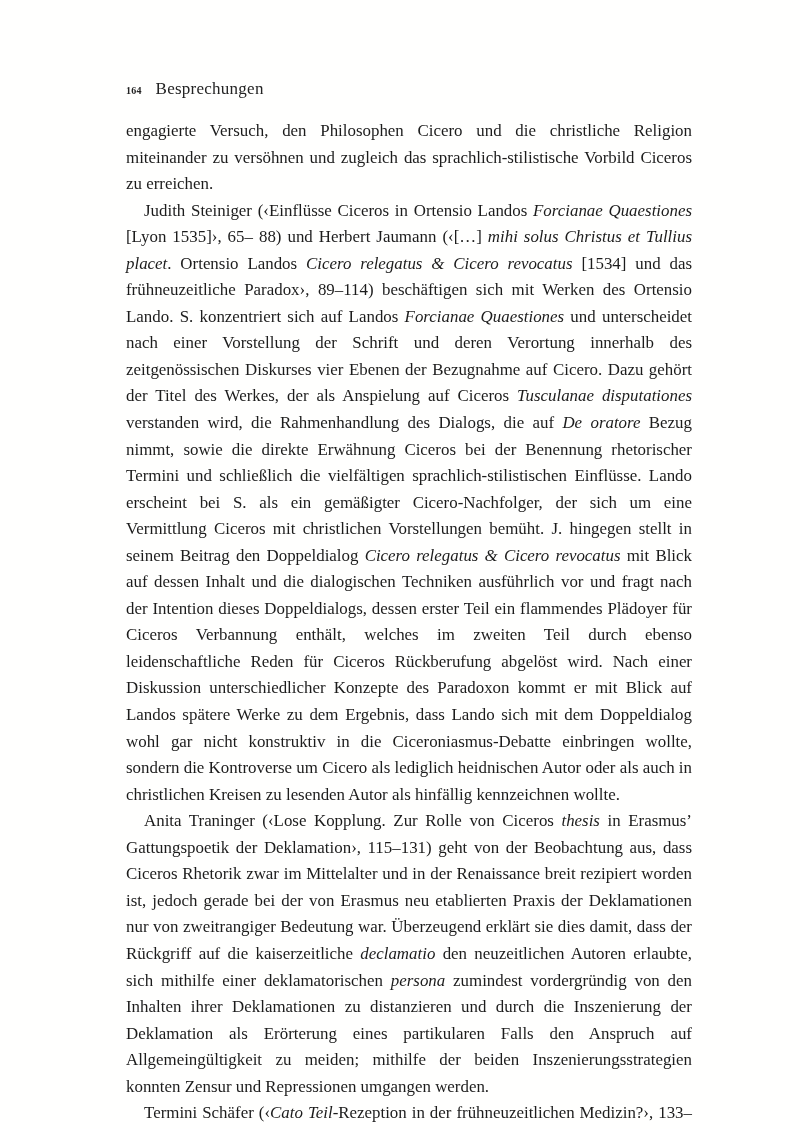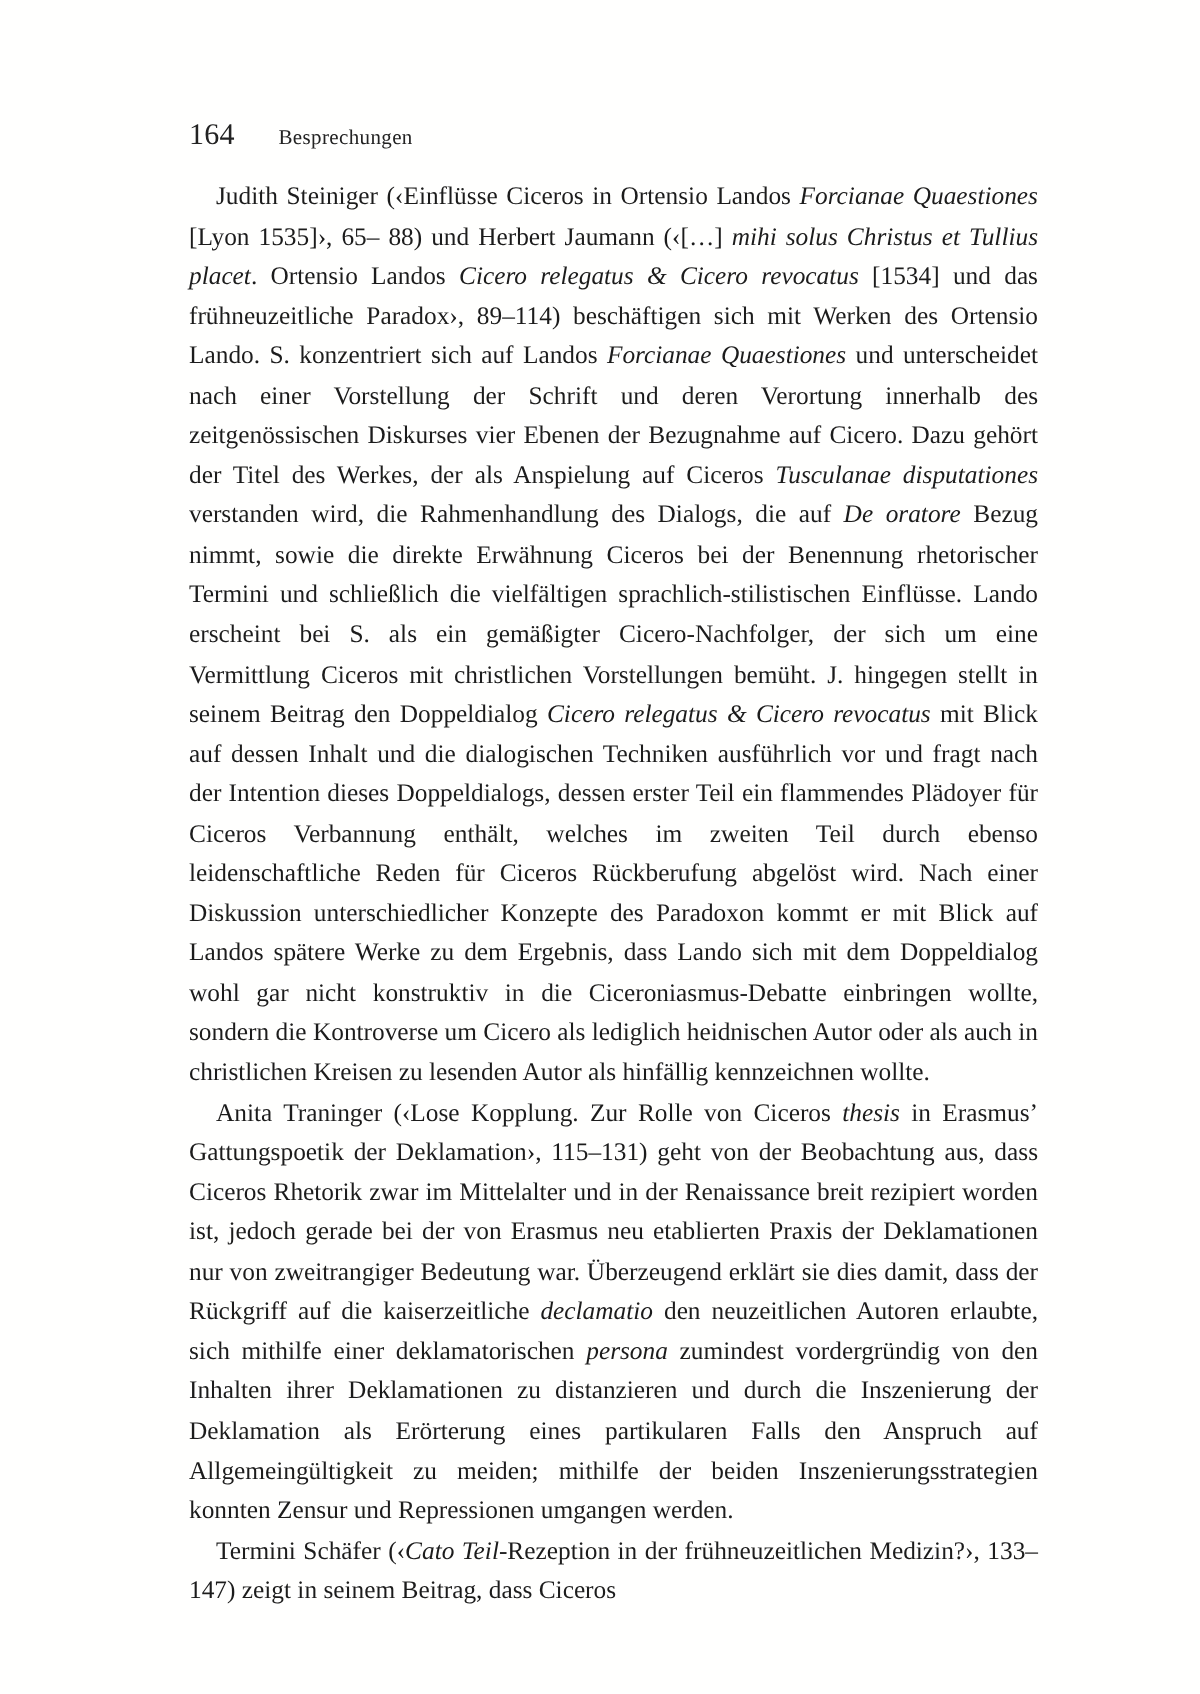--- a/index.html
+++ b/index.html
@@ -25,26 +25,26 @@
     position: absolute;
     left: 126px;
     top: 79px;
     width: 566px;
     font-size: 13.5px;
     letter-spacing: 0.2px;
     color: #232323;
     white-space: nowrap;
   }
   .running-head .folio {
-    font-weight: normal;
-    font-size: 20px;
-    margin-right: 29px;
+    font-weight: bold;
+    font-size: 10px;
+    margin-right: 14px;
   }
   .running-head .head-title {
-    font-size: 14px;
+    font-size: 17px;
     letter-spacing: 0.25px;
   }
   .body-text {
     position: absolute;
     left: 126px;
     top: 118px;
     width: 566px;
     font-size: 16.9px;
     line-height: 26.55px;
     text-align: justify;
@@ -66,18 +66,19 @@
 </head>
 <body>
 
 <div class="page">
 
   <div class="running-head">
     <span class="folio">164</span><span class="head-title">Besprechungen</span>
   </div>
 
   <div class="body-text" id="body-text">
+      <p><span>engagierte Versuch, den Philosophen Cicero und die christliche Religion miteinander zu versöhnen und zugleich das sprachlich-stilistische Vorbild Ciceros zu erreichen.</span></p>
       <p class="indented"><span>Judith Steiniger (‹Einflüsse Ciceros in Ortensio Landos </span><i>Forcianae Quaestiones</i><span> [Lyon 1535]›, 65– 88) und Herbert Jaumann (‹[…] </span><i>mihi solus Christus et Tullius placet</i><span>. Ortensio Landos </span><i>Cicero relegatus &amp; Cicero revocatus</i><span> [1534] und das frühneuzeitliche Paradox›, 89–114) beschäftigen sich mit Werken des Ortensio Lando. S. konzentriert sich auf Landos </span><i>Forcianae Quaestiones</i><span> und unterscheidet nach einer Vorstellung der Schrift und deren Verortung innerhalb des zeitgenössischen Diskurses vier Ebenen der Bezugnahme auf Cicero. Dazu gehört der Titel des Werkes, der als Anspielung auf Ciceros </span><i>Tusculanae disputationes</i><span> verstanden wird, die Rahmenhandlung des Dialogs, die auf </span><i>De oratore</i><span> Bezug nimmt, sowie die direkte Erwähnung Ciceros bei der Benennung rhetorischer Termini und schließlich die vielfältigen sprachlich-stilistischen Einflüsse. Lando erscheint bei S. als ein gemäßigter Cicero-Nachfolger, der sich um eine Vermittlung Ciceros mit christlichen Vorstellungen bemüht. J. hingegen stellt in seinem Beitrag den Doppeldialog </span><i>Cicero relegatus &amp; Cicero revocatus</i><span> mit Blick auf dessen Inhalt und die dialogischen Techniken ausführlich vor und fragt nach der Intention dieses Doppeldialogs, dessen erster Teil ein flammendes Plädoyer für Ciceros Verbannung enthält, welches im zweiten Teil durch ebenso leidenschaftliche Reden für Ciceros Rückberufung abgelöst wird. Nach einer Diskussion unterschiedlicher Konzepte des Paradoxon kommt er mit Blick auf Landos spätere Werke zu dem Ergebnis, dass Lando sich mit dem Doppeldialog wohl gar nicht konstruktiv in die Ciceroniasmus-Debatte einbringen wollte, sondern die Kontroverse um Cicero als lediglich heidnischen Autor oder als auch in christlichen Kreisen zu lesenden Autor als hinfällig kennzeichnen wollte.</span></p>
       <p class="indented"><span>Anita Traninger (‹Lose Kopplung. Zur Rolle von Ciceros </span><i>thesis</i><span> in Erasmus’ Gattungspoetik der Deklamation›, 115–131) geht von der Beobachtung aus, dass Ciceros Rhetorik zwar im Mittelalter und in der Renaissance breit rezipiert worden ist, jedoch gerade bei der von Erasmus neu etablierten Praxis der Deklamationen nur von zweitrangiger Bedeutung war. Überzeugend erklärt sie dies damit, dass der Rückgriff auf die kaiserzeitliche </span><i>declamatio</i><span> den neuzeitlichen Autoren erlaubte, sich mithilfe einer deklamatorischen </span><i>persona</i><span> zumindest vordergründig von den Inhalten ihrer Deklamationen zu distanzieren und durch die Inszenierung der Deklamation als Erörterung eines partikularen Falls den Anspruch auf Allgemeingültigkeit zu meiden; mithilfe der beiden Inszenierungsstrategien konnten Zensur und Repressionen umgangen werden.</span></p>
       <p class="indented"><span>Termini Schäfer (‹</span><i>Cato Teil</i><span>-Rezeption in der frühneuzeitlichen Medizin?›, 133–147) zeigt in seinem Beitrag, dass Ciceros </span></p>
     </div>
 
 </div>
 
 </body></html>

